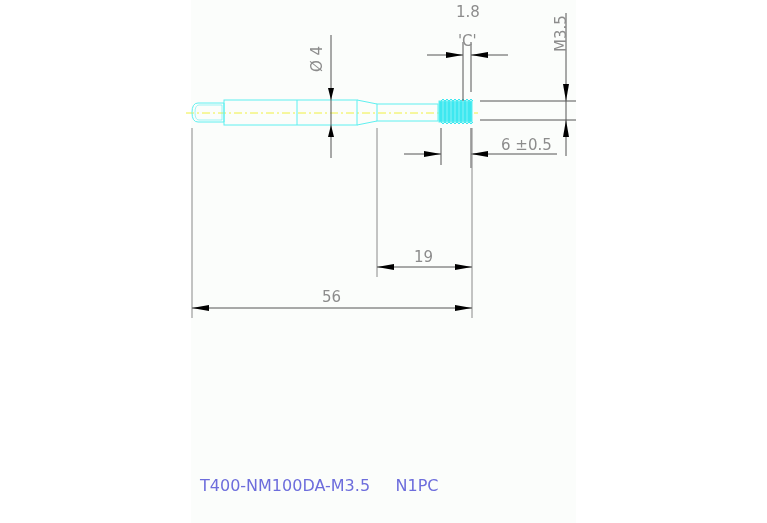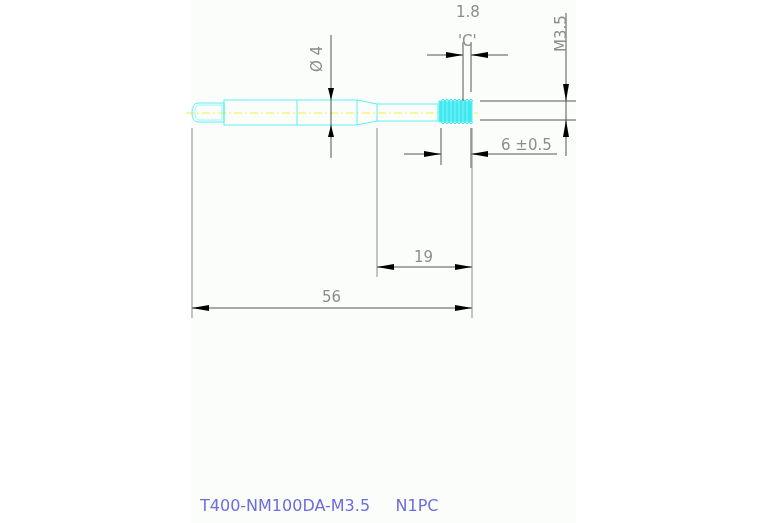--- a/index.html
+++ b/index.html
@@ -1,20 +1,20 @@
 <!DOCTYPE html>
 <html><head>
 <meta charset="utf-8">
 <style>
   html,body{margin:0;padding:0;}
   body{width:767px;height:523px;background:#ffffff;position:relative;overflow:hidden;font-family:"DejaVu Sans",sans-serif;}
   .panel{position:absolute;left:191px;top:0;width:385px;height:523px;background:#fbfdfb;}
   svg{position:absolute;left:0;top:0;}
   .dimtxt{font-family:"DejaVu Sans",sans-serif;font-size:15px;fill:#8c8c8c;font-weight:normal;}
-  .title{position:absolute;left:200px;top:496px;font-family:"DejaVu Sans",sans-serif;font-size:16px;color:#6d6ddc;letter-spacing:0px;white-space:pre;}
+  .title{position:absolute;left:200px;top:476px;font-family:"DejaVu Sans",sans-serif;font-size:16px;color:#6d6ddc;letter-spacing:0px;white-space:pre;}
 </style>
 </head>
 <body>
 
 <div class="panel"></div>
 
 <svg width="767" height="523" viewBox="0 0 767 523">
 
   <line x1="186" y1="113" x2="478" y2="113" stroke="#f0f040" stroke-width="1" stroke-dasharray="8,3,2,3"></line>
 

